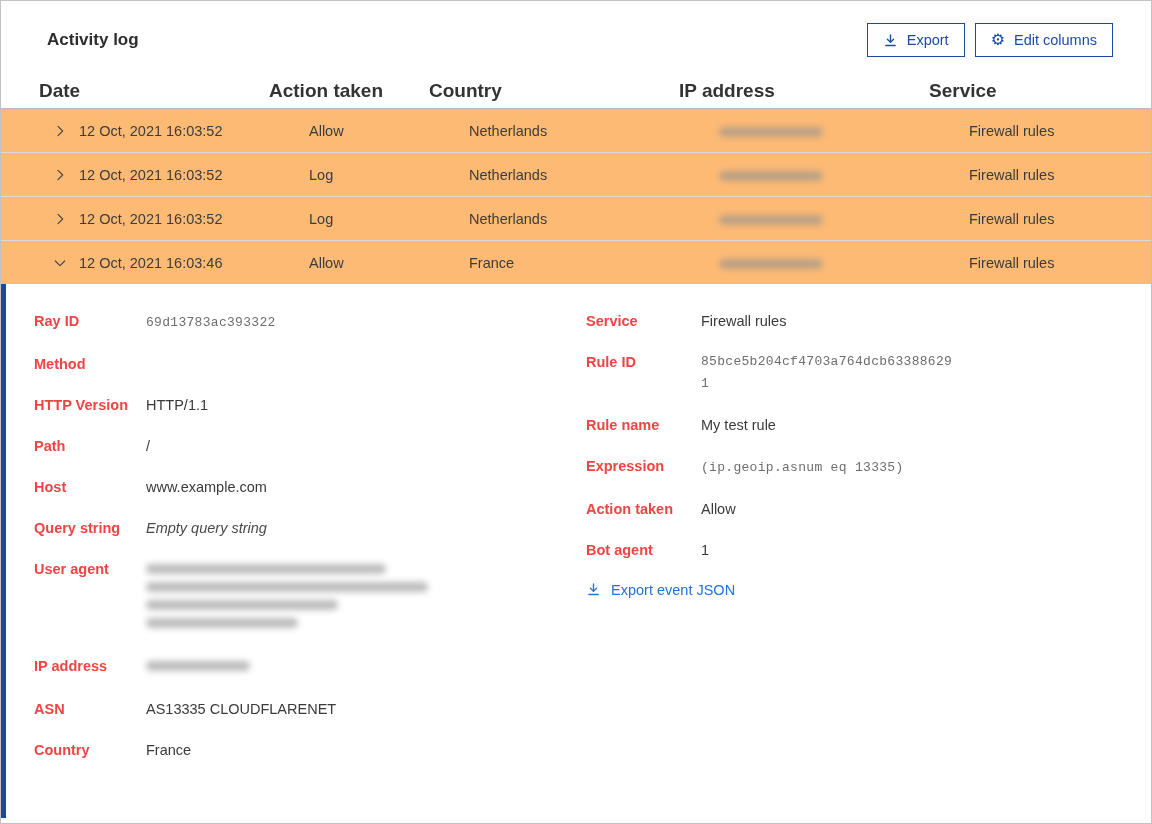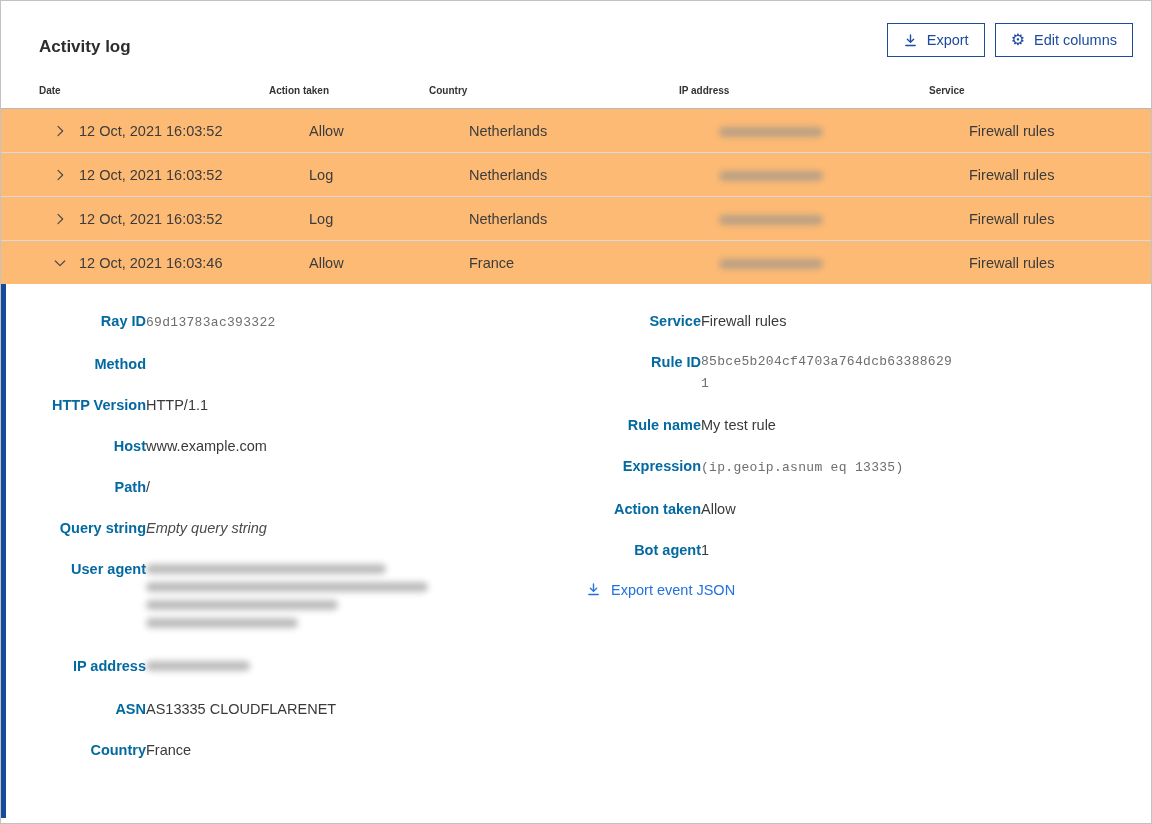--- a/index.html
+++ b/index.html
@@ -1,49 +1,49 @@
 <!DOCTYPE html>
 <html><head>
 <meta charset="utf-8">
 <style>
   html,body{margin:0;padding:0;background:#fff;}
   body{font-family:"Liberation Sans",sans-serif;color:#3a3a3a;}
   .page{width:1152px;height:824px;box-sizing:border-box;border:1px solid #c2c2c2;
         background:#fff;overflow:hidden;display:flex;flex-direction:column;}
   
-  .topbar{display:flex;justify-content:space-between;align-items:flex-end;
-          padding:22px 18px 16px 38px;flex:0 0 auto;}
+  .topbar{display:flex;justify-content:space-between;align-items:center;
+          padding:22px 38px 16px 38px;flex:0 0 auto;margin-left:8px;}
   .title{font-size:17px;font-weight:700;color:#2d2d2d;margin:0;}
   .btn-group{display:flex;gap:10px;}
   .btn{display:inline-flex;align-items:center;gap:9px;border:1px solid #1b4a9e;
        color:#1b4a9e;background:#fff;border-radius:0;padding:7px 15px;
        font-size:14.5px;font-family:inherit;cursor:pointer;line-height:18px;}
   .btn svg{display:block;}
   .gear-glyph{font-size:16px;line-height:16px;}
   
   .grid{display:grid;grid-template-columns:38px 230px 160px 250px 250px 1fr;
         align-items:center;}
   .thead{height:35px;border-bottom:1px solid #b9b9b9;font-weight:700;
-         color:#333;font-size:10px;flex:0 0 auto;}
+         color:#333;font-size:19px;flex:0 0 auto;}
   .trow{height:43px;border-bottom:1px solid #d9d9d9;font-size:14.5px;
         color:#3c3c3c;cursor:pointer;flex:0 0 auto;background:#fdba74;padding-left:40px;}
   .trow.expanded{border-bottom:none;}
   .chev{display:flex;justify-content:center;align-items:center;height:100%;}
   
   .redact{background:#8f8f8f;border-radius:5px;filter:blur(3px);opacity:.6;}
   .redact-inline{display:inline-block;width:104px;height:10px;vertical-align:middle;}
   .redact-line{height:10px;margin:6px 0 8px 0;}
   
   .panel{flex:1 1 auto;display:flex;border-left:5px solid #164a9c;
          padding:26px 0 0 28px;box-sizing:border-box;margin-bottom:5px;}
   .panel-col{display:flex;flex-direction:column;}
   .panel-col.left{width:552px;flex-shrink:0;}
   .panel-col.right{flex:1;}
   .detail-row{display:flex;margin-bottom:19px;font-size:14.5px;line-height:22px;}
-  .dlabel{width:112px;font-weight:700;color:#0369a1;flex-shrink:0;text-align:right;}
+  .dlabel{width:112px;font-weight:700;color:#ef4444;flex-shrink:0;}
   .panel-col.right .dlabel{width:115px;}
   .dvalue{color:#3a3a3a;}
   .dvalue.mono{font-family:"Liberation Mono","DejaVu Sans Mono",monospace;
                color:#6e6e6e;font-size:13px;letter-spacing:.3px;}
   .dvalue.mono-wrap{max-width:254px;word-break:break-all;display:inline-block;}
   .dvalue.italic{font-style:italic;color:#4a4a4a;text-align:right;}
   .dvalue-block{flex:1;}
   .json-link{display:inline-flex;gap:10px;color:#2271e0;
              font-size:14.5px;cursor:pointer;margin-top:2px;font-weight:400;}
 </style>
@@ -139,26 +139,26 @@
           <div class="dvalue-block"><span class="dvalue mono">69d13783ac393322</span></div>
         </div>
         <div class="detail-row">
           <div class="dlabel">Method</div>
         </div>
         <div class="detail-row">
           <div class="dlabel">HTTP Version</div>
           <div class="dvalue-block"><span class="dvalue">HTTP/1.1</span></div>
         </div>
         <div class="detail-row">
+          <div class="dlabel">Path</div>
+          <div class="dvalue-block"><span class="dvalue">/</span></div>
+        </div>
+        <div class="detail-row">
           <div class="dlabel">Host</div>
           <div class="dvalue-block"><span class="dvalue">www.example.com</span></div>
-        </div>
-        <div class="detail-row">
-          <div class="dlabel">Path</div>
-          <div class="dvalue-block"><span class="dvalue">/</span></div>
         </div>
         <div class="detail-row">
           <div class="dlabel">Query string</div>
           <div class="dvalue-block"><span class="dvalue italic">Empty query string</span></div>
         </div>
         <div class="detail-row">
           <div class="dlabel">User agent</div>
           <div class="dvalue-block">
             <div class="redact redact-line" style="width: 240px;"></div>
             <div class="redact redact-line" style="width: 282px;"></div>

